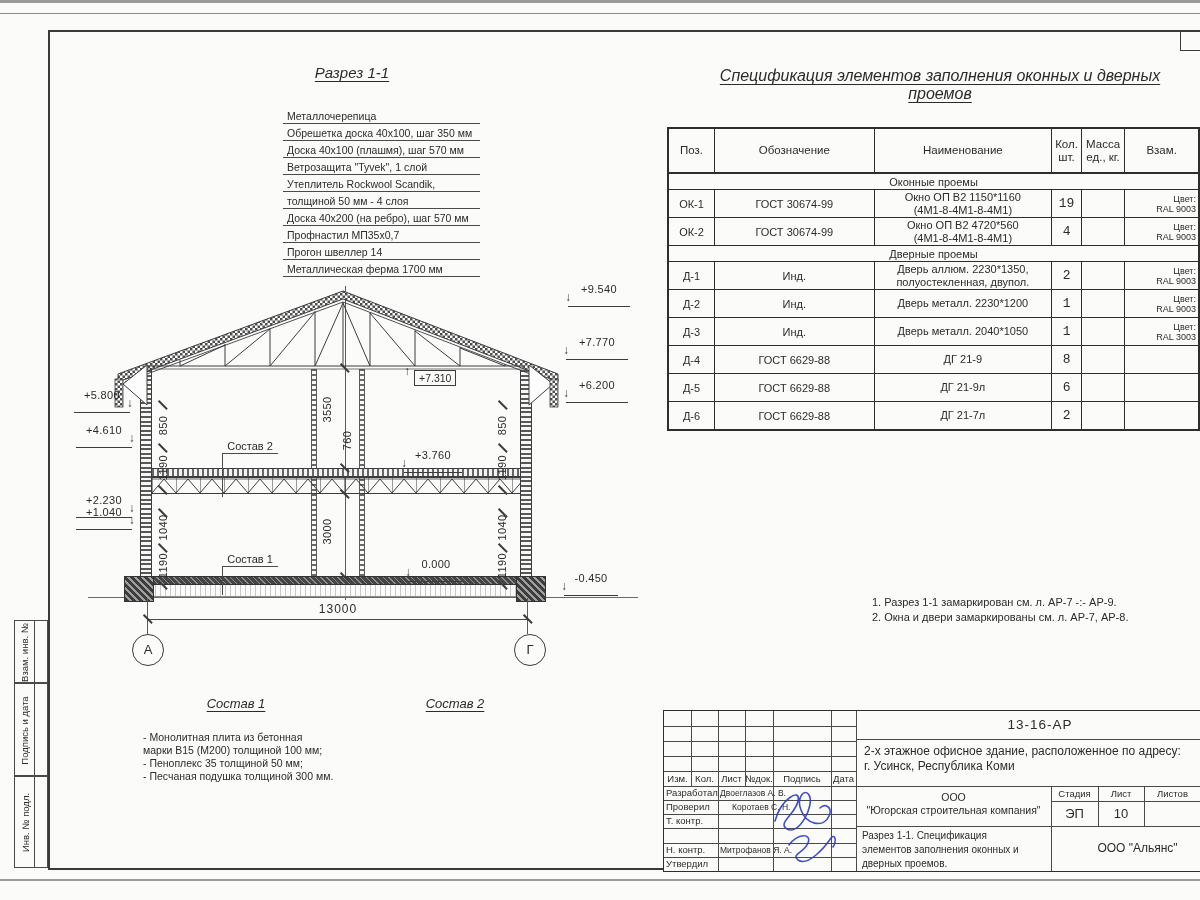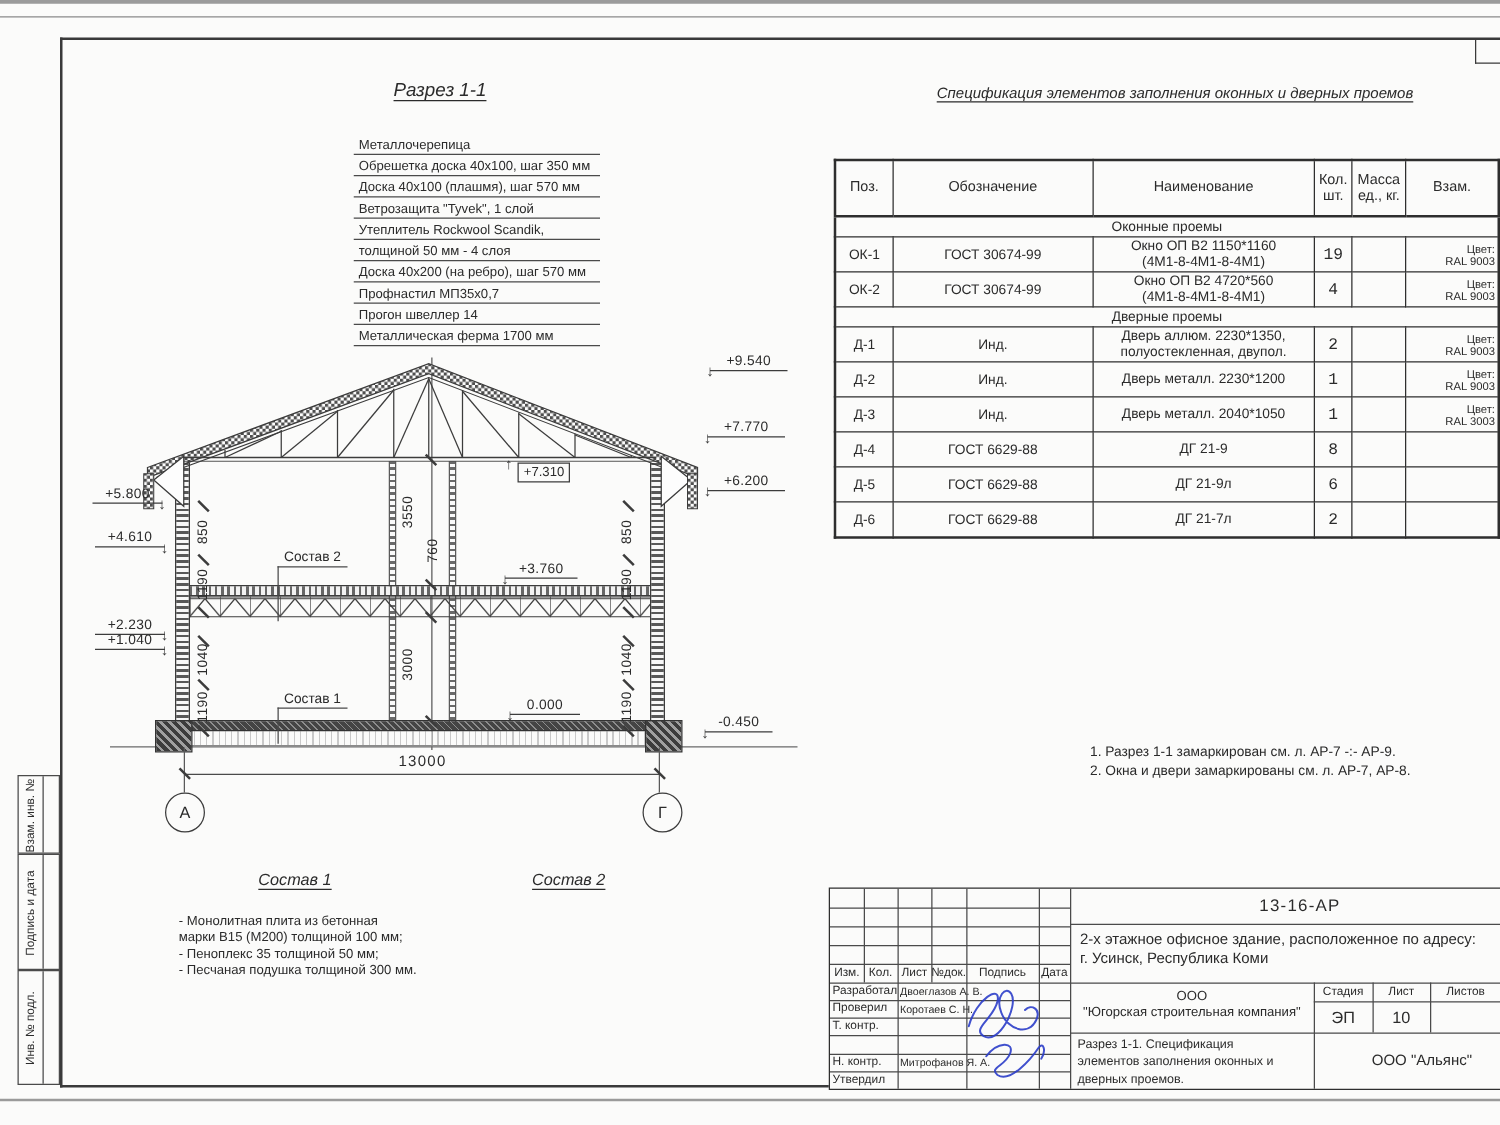--- a/index.html
+++ b/index.html
@@ -10,21 +10,21 @@
   .vl{position:absolute;border-left:1px solid #4a4a4a;}
   .pre{white-space:pre-line;}
   .ctr{text-align:center;}
   .utitle{font-style:italic;text-decoration:underline;text-underline-offset:3px;}
   
   .callout{position:absolute;left:283px;top:107px;width:197px;}
   .callout div{height:17px;border-bottom:1px solid #4a4a4a;font-size:10.5px;
                padding:3px 0 0 4px;box-sizing:border-box;white-space:nowrap;}
   
   .lvl{position:absolute;font-size:11px;border-bottom:1.2px solid #3c3c3c;text-align:center;
-       padding-bottom:1px;letter-spacing:.3px;white-space:nowrap;}
+       padding-bottom:11px;letter-spacing:.3px;white-space:nowrap;}
   .al::after{content:"↓";position:absolute;left:-3px;top:7px;font-size:12px;color:#3c3c3c;}
   .ar::after{content:"↓";position:absolute;right:-3px;top:7px;font-size:12px;color:#3c3c3c;}
   .lvlbox{position:absolute;border:1px solid #3c3c3c;font-size:10.5px;padding:1px 4px;
           background:#fbfbfa;white-space:nowrap;}
   .lvlbox::before{content:"↑";position:absolute;left:-11px;top:-7px;font-size:12px;color:#3c3c3c;}
   
   .vdim{position:absolute;width:44px;height:13px;text-align:center;font-size:11px;
         letter-spacing:.4px;transform:rotate(-90deg);white-space:nowrap;}
   .dt{position:absolute;width:12px;height:1.5px;background:#3c3c3c;transform:rotate(45deg);}
   .axis{position:absolute;width:30px;height:30px;border:1.2px solid #3c3c3c;border-radius:50%;
@@ -222,21 +222,21 @@
   <div class="axis" style="left:132px;top:634px;">А</div>
   <div class="axis" style="left:514px;top:634px;">Г</div>
 
   <div class="abs ctr utitle" style="left:191px;top:696px;width:90px;font-size:13px;">Состав 1</div>
   <div class="abs pre" style="left:143px;top:731px;width:250px;font-size:10.5px;line-height:13px;">- Монолитная плита из бетонная
 марки В15 (М200) толщиной 100 мм;
 - Пеноплекс 35 толщиной 50 мм;
 - Песчаная подушка толщиной 300 мм.</div>
   <div class="abs ctr utitle" style="left:410px;top:696px;width:90px;font-size:13px;">Состав 2</div>
 
-  <div class="abs ctr utitle" style="left:700px;top:67px;width:480px;font-size:12px;">Спецификация элементов заполнения оконных и дверных проемов</div>
+  <div class="abs ctr utitle" style="left:700px;top:67px;width:480px;font-size:16px;">Спецификация элементов заполнения оконных и дверных проемов</div>
 
   <table class="spec">
     <colgroup>
       <col style="width:49px">
         <col style="width:172px">
         <col style="width:190px">
       <col style="width:30px">
         <col style="width:44px">
         <col style="width:80px">
     </colgroup>
@@ -367,21 +367,21 @@
     <div class="txt small ctr" style="left:0;top:60px;width:27px;line-height:15px;">Изм.</div>
     <div class="txt small ctr" style="left:27px;top:60px;width:27px;line-height:15px;">Кол.</div>
     <div class="txt small ctr" style="left:54px;top:60px;width:27px;line-height:15px;">Лист</div>
     <div class="txt small ctr" style="left:81px;top:60px;width:28px;line-height:15px;">№док.</div>
     <div class="txt small ctr" style="left:109px;top:60px;width:58px;line-height:15px;">Подпись</div>
     <div class="txt small ctr" style="left:167px;top:60px;width:25px;line-height:15px;">Дата</div>
 
     <div class="txt small" style="left:2px;top:75px;width:52px;line-height:14px;">Разработал</div>
     <div class="txt" style="left:56px;top:75px;width:60px;line-height:14px;font-size:8.5px;white-space:nowrap;">Двоеглазов А. В.</div>
     <div class="txt small" style="left:2px;top:89px;width:52px;line-height:14px;">Проверил</div>
-    <div class="txt" style="left:56px;top:89px;width:60px;line-height:14px;font-size:8.5px;white-space:nowrap;">Коротаев С. Н.</div>
+    <div class="txt" style="left:68px;top:89px;width:60px;line-height:14px;font-size:8.5px;white-space:nowrap;">Коротаев С. Н.</div>
     <div class="txt small" style="left:2px;top:103px;width:52px;line-height:14px;">Т. контр.</div>
     <div class="txt small" style="left:2px;top:117px;width:52px;line-height:15px;"></div>
     <div class="txt small" style="left:2px;top:132px;width:52px;line-height:14px;">Н. контр.</div>
     <div class="txt" style="left:56px;top:132px;width:60px;line-height:14px;font-size:8.5px;white-space:nowrap;">Митрофанов Я. А.</div>
     <div class="txt small" style="left:2px;top:146px;width:52px;line-height:14px;">Утвердил</div>
 
     <div class="txt ctr" style="left:192px;top:0;width:368px;line-height:28px;font-size:13.5px;letter-spacing:1px;">13-16-АР</div>
     <div class="txt pre" style="left:200px;top:33px;width:345px;font-size:12px;line-height:15px;">2-х этажное офисное здание, расположенное по адресу:
 г. Усинск, Республика Коми</div>
     <div class="txt pre ctr" style="left:192px;top:80px;width:195px;font-size:10.5px;line-height:13px;">ООО

